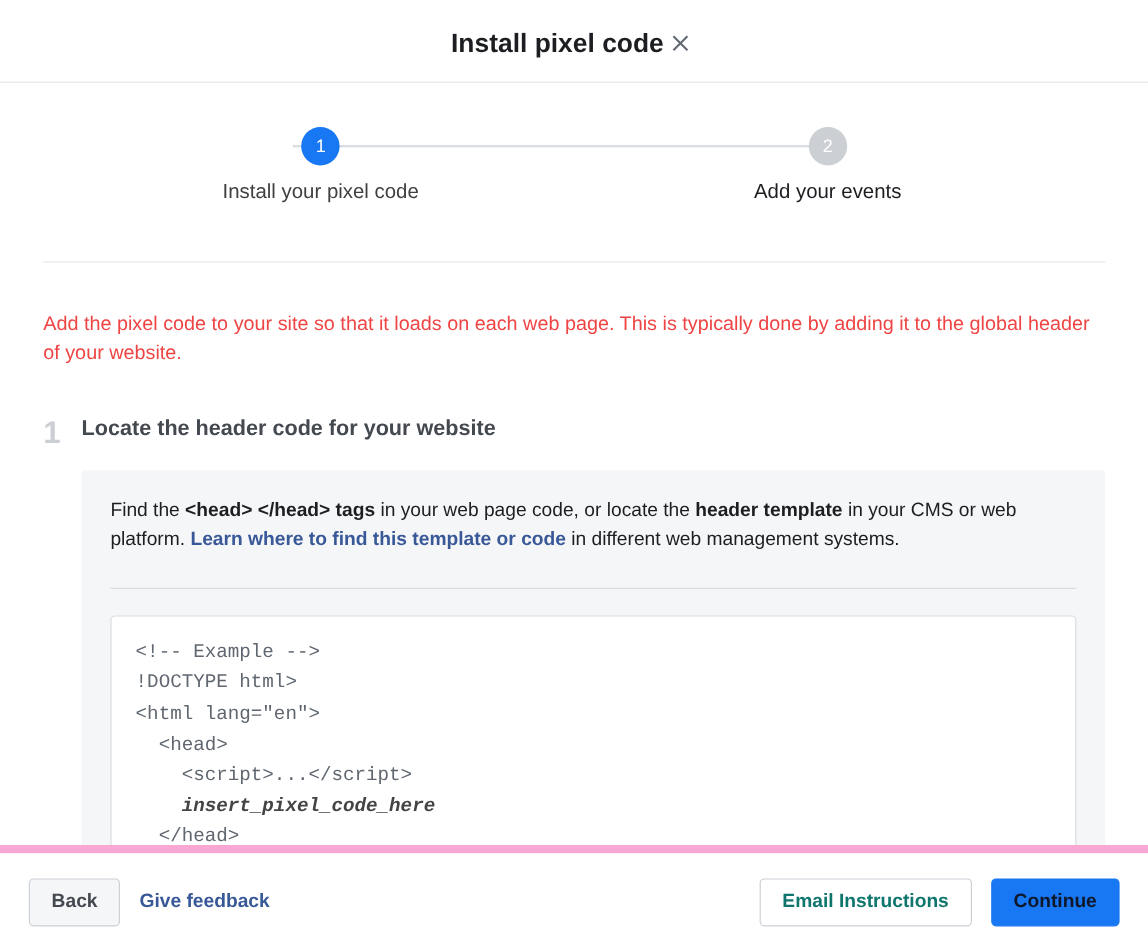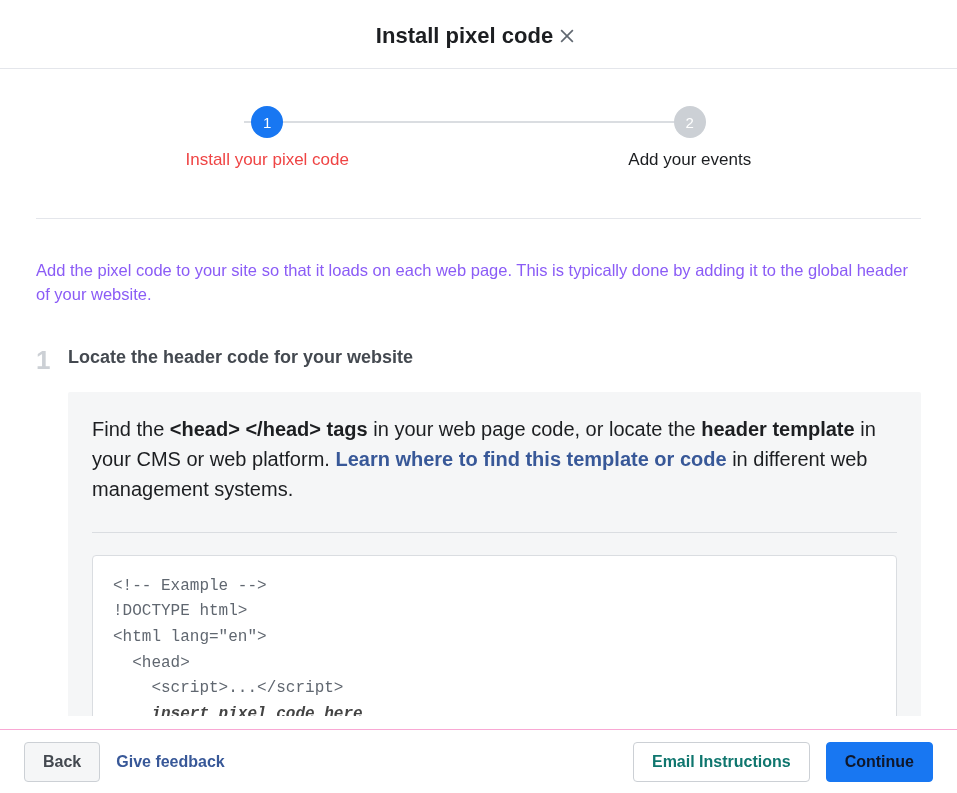--- a/index.html
+++ b/index.html
@@ -115,29 +115,29 @@
       color: #fff;
     }
     .step-circle.inactive {
       background: #ccd0d5;
       color: #fff;
     }
     .step-label {
       font-size: 17px;
     }
     .step-label.active {
-      color: #ef4444;
+      color: #404040;
     }
     .step-label.inactive {
       color: #1c1e21;
     }
     .intro-text {
       font-size: 16.5px;
       line-height: 1.45;
-      color: #8b5cf6;
+      color: #ef4444;
       margin-bottom: 40px;
     }
     .instruction-block {
       display: flex;
       gap: 12px;
     }
     .instruction-number {
       font-size: 26px;
       font-weight: 700;
       color: #ccd0d5;
@@ -152,21 +152,21 @@
       font-weight: 700;
       color: #444950;
       margin-bottom: 24px;
     }
     .instruction-box {
       background: #f5f6f7;
       padding: 22px 24px;
       border-radius: 2px;
     }
     .instruction-desc {
-      font-size: 20px;
+      font-size: 16px;
       line-height: 1.5;
       color: #1c1e21;
       margin-bottom: 28px;
     }
     .instruction-desc b {
       font-weight: 700;
     }
     .instruction-desc a {
       color: #385898;
       font-weight: 700;
@@ -191,22 +191,22 @@
     .code-example .bolded {
       font-weight: 700;
       font-style: italic;
       color: #444;
     }
     .footer {
       position: absolute;
       bottom: 0;
       left: 0;
       right: 0;
-      height: 64px;
-      border-top: 1px solid #f9a8d4;
+      height: 89px;
+      border-top: 7px solid #f9a8d4;
       display: flex;
       align-items: center;
       justify-content: space-between;
       padding: 0 24px;
       background: #fff;
     }
     .footer-left, .footer-right {
       display: flex;
       align-items: center;
       gap: 16px;

